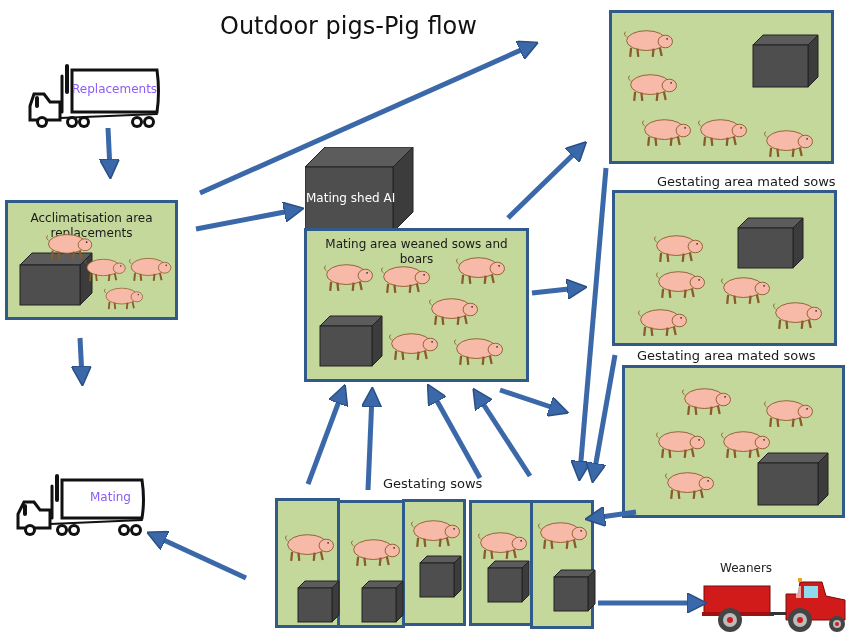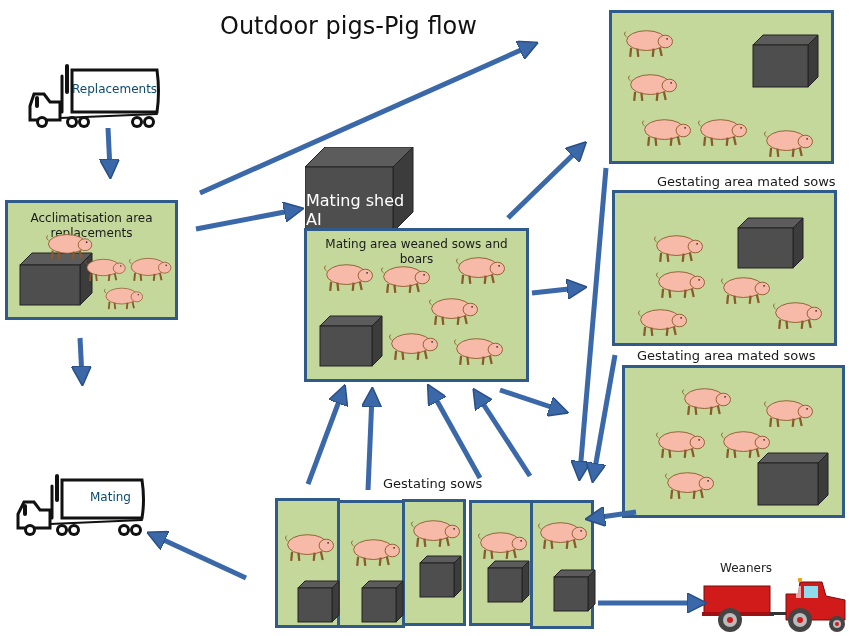--- a/index.html
+++ b/index.html
@@ -4,22 +4,22 @@
 <style>
   html, body { margin: 0; padding: 0; background: #ffffff; }
   body { width: 850px; height: 636px; position: relative; overflow: hidden;
          font-family: "DejaVu Sans", "Liberation Sans", sans-serif; }
   .abs { position: absolute; }
   .title { left: 220px; top: 12px; font-size: 24px; color: #111; }
   .pen { position: absolute; background: #c5d89b; border: 3px solid #2f5a8a; box-sizing: border-box; }
   .pen-label { position: absolute; left: 0; right: 0; text-align: center; font-size: 12px; color: #1a1a1a; line-height: 15px; }
   .caption { position: absolute; font-size: 13px; color: #1a1a1a; white-space: nowrap; }
   svg.overlay { position: absolute; left: 0; top: 0; width: 850px; height: 636px; pointer-events: none; }
-  .truck-label { position: absolute; font-size: 12px; color: #0c4a6e; }
-  .shed-label { position: absolute; font-size: 16px; color: #fff; }
+  .truck-label { position: absolute; font-size: 12px; color: #8b5cf6; }
+  .shed-label { position: absolute; font-size: 12px; color: #fff; }
   .weaners-label { position: absolute; font-size: 12px; color: #222; }
 </style>
 </head>
 <body>
 
 <div class="abs title">Outdoor pigs-Pig flow</div>
 
 <div class="abs" style="left:22px;top:62px;width:140px;height:70px;">
   <svg width="140" height="70" viewBox="0 0 140 70">
     <g fill="none" stroke="#111" stroke-width="3" stroke-linecap="round">

